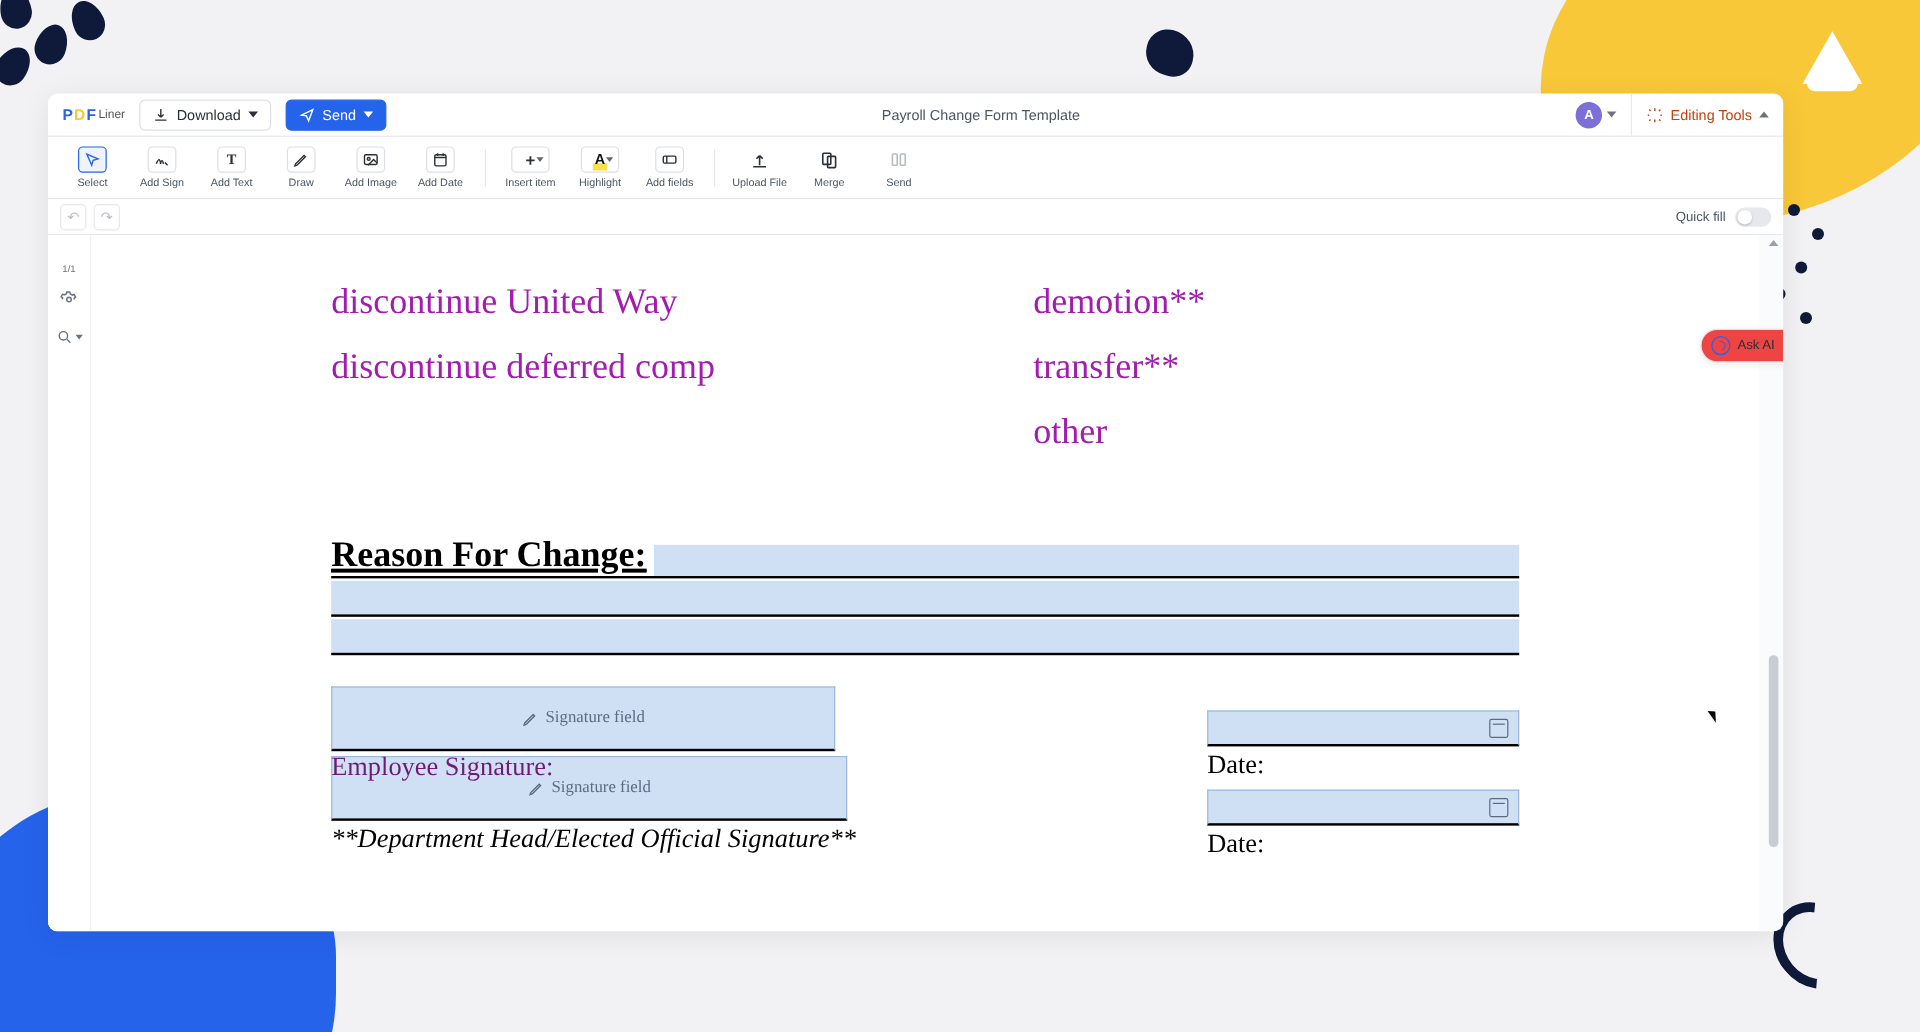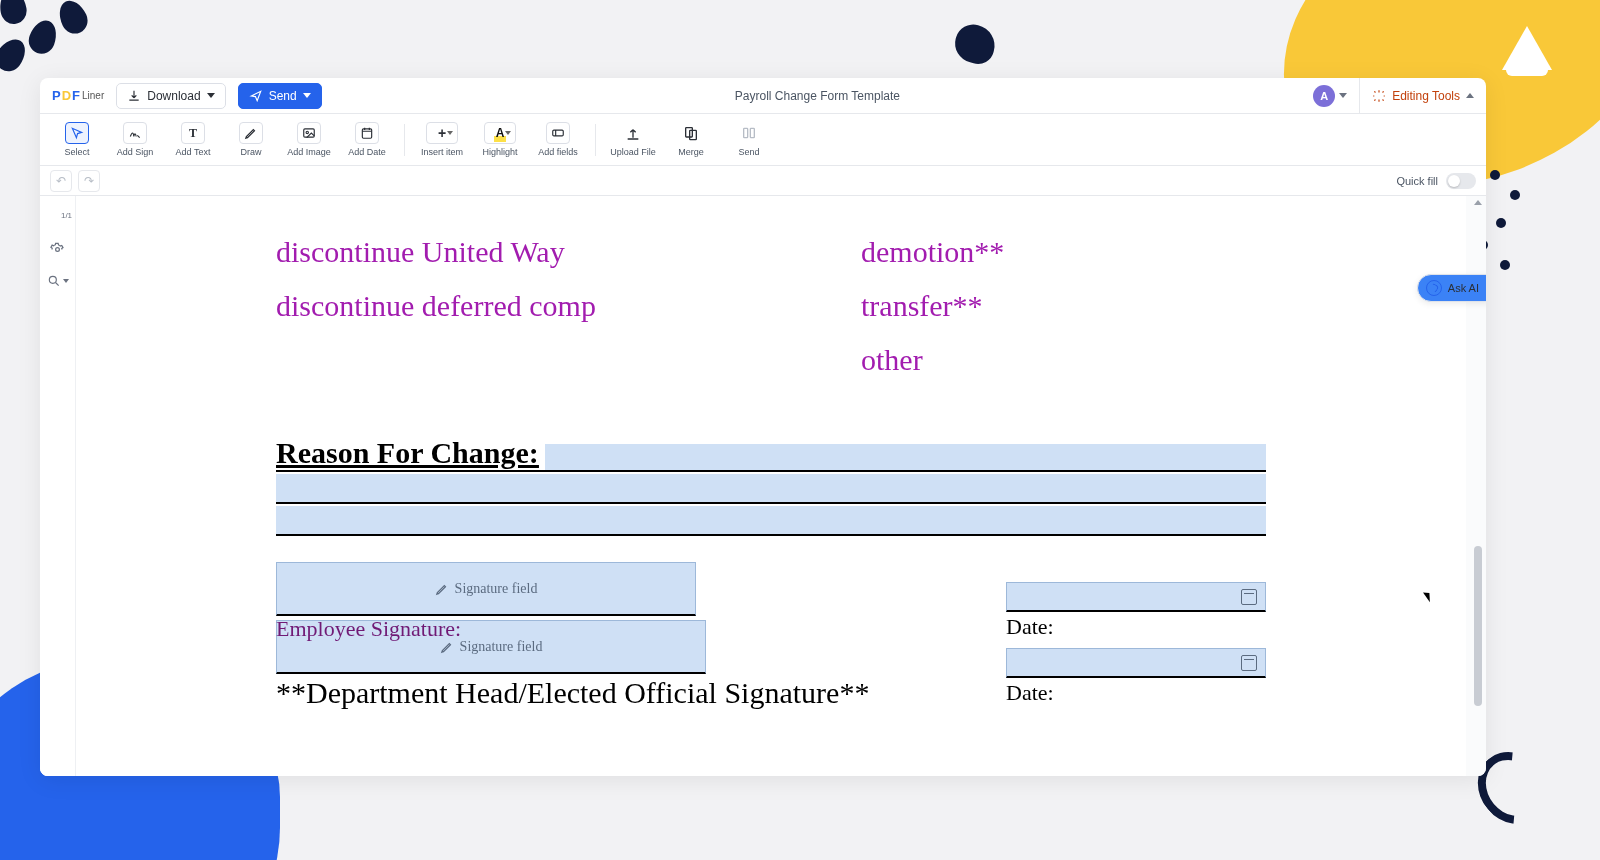--- a/index.html
+++ b/index.html
@@ -117,65 +117,65 @@
   .quickfill{display:flex;align-items:center;gap:8px;font-size:11px;color:#4b5563;}
   .toggle{width:30px;height:16px;background:#e6e8ec;border-radius:8px;position:relative;}
   .toggle::after{content:"";position:absolute;width:12px;height:12px;background:#fff;border-radius:50%;top:2px;left:2px;box-shadow:0 1px 2px rgba(0,0,0,.2);}
 
   
   .body {
     flex:1; display:flex; position:relative; background:#fafbfc;
   }
   .left-rail{width:36px;border-right:1px solid #eef0f3;display:flex;flex-direction:column;align-items:center;padding-top:10px;gap:16px;background:#fff;}
   .rail-ico{width:18px;height:18px;color:#6b7280;display:flex;align-items:center;justify-content:center;font-size:13px;}
-  .rail-ico.small-label{flex-direction:row;font-size:8px;gap:18px;}
+  .rail-ico.small-label{flex-direction:column;font-size:8px;gap:18px;}
   .rail-search{display:flex;align-items:center;gap:2px;}
   .rail-search .mini-chev{width:0;height:0;border-left:3px solid transparent;border-right:3px solid transparent;border-top:4px solid #6b7280;}
 
   .doc-viewport{flex:1;position:relative;overflow:hidden;}
   .page{
     position:absolute; top:0; left:0; right:20px; bottom:0;
     background:#fff; padding: 20px 200px 20px 200px;
   }
 
   .form-row{display:flex;}
   .form-col{flex:1;}
   .serif{font-family:"Times New Roman",Times,serif;}
   .opt{font-size:30px;color:#a21caf;line-height:1.2;margin:18px 0;}
   .col2{padding-left:180px;}
 
   .section-title{font-size:30px;font-weight:700;text-decoration:underline;display:inline;}
-  .reason-block{margin-top:40px;text-decoration:underline;}
+  .reason-block{margin-top:50px;text-decoration:underline;}
   .reason-line{height:30px;border-bottom:2px solid #000;background:#cfe0f5;margin-top:2px;}
   .reason-first{display:flex;align-items:flex-end;border-bottom:2px solid #000;}
   .reason-first .fill{flex:1;height:26px;background:#cfe0f5;margin-left:6px;}
 
   .sig-area{margin-top:26px;display:flex;gap:20px;justify-content:space-between;}
   .sig-left{flex:1;}
   .sig-right{width:260px;}
   .sig-field{
     width:420px;height:54px;background:#cfe0f5;border:1px solid #9db8d9;border-bottom:2px solid #000;
     display:flex;align-items:center;justify-content:center;gap:6px;color:#5b6b80;font-size:14px;
   }
   .sig-label{font-size:22px;color:#701a75;margin-top:0;}
   .sig-field2{margin-top:-22px;width:430px;height:54px;background:#cfe0f5;border:1px solid #9db8d9;border-bottom:2px solid #000;display:flex;align-items:center;justify-content:center;gap:6px;color:#5b6b80;font-size:14px;}
-  .dept-label{font-size:30px;color:#000;margin-top:2px;}
+  .dept-label{font-size:22px;color:#000;margin-top:2px;font-style:italic;}
 
   .date-field{height:30px;background:#cfe0f5;border:1px solid #9db8d9;border-bottom:2px solid #000;display:flex;align-items:center;justify-content:flex-end;padding-right:8px;margin-top:24px;}
   .date-field.first{margin-top:20px;}
   .cal-ico{width:16px;height:16px;border:1.5px solid #5b6b80;border-radius:2px;position:relative;}
   .cal-ico::before{content:"";position:absolute;top:3px;left:2px;right:2px;height:1.5px;background:#5b6b80;}
   .date-label{font-size:22px;color:#000;margin-top:2px;}
 
   .scrollbar{position:absolute;right:4px;top:350px;width:8px;height:160px;background:#c8ccd3;border-radius:4px;}
   .scroll-arrow-top{position:absolute;right:4px;top:4px;width:0;height:0;border-left:4px solid transparent;border-right:4px solid transparent;border-bottom:5px solid #9aa0aa;}
 
   .ask-ai{
     position:absolute; right:-4px; top:78px;
-    background:#3b82f6;border:1px solid #dfe3ea;border-radius:16px 0 0 16px;
+    background:#ef4444;border:1px solid #dfe3ea;border-radius:16px 0 0 16px;
     padding:5px 10px 5px 8px; display:flex;align-items:center;gap:6px;
     font-size:11px;color:#2b2f36;box-shadow:0 2px 6px rgba(0,0,0,.08);
   }
   .ask-ai .ai-ico{width:16px;height:16px;border:1.5px solid #2563eb;border-radius:50%;position:relative;}
   .ask-ai .ai-ico::before{content:"";position:absolute;width:6px;height:6px;border:1.5px solid #2563eb;border-radius:50%;border-left-color:transparent;border-bottom-color:transparent;top:3px;left:3px;transform:rotate(30deg);}
 
   .cursor{position:absolute;right:50px;top:394px;width:10px;height:14px;}
   .cursor::before{content:"";position:absolute;width:0;height:0;border-left:5px solid #000;border-top:4px solid transparent;border-bottom:8px solid transparent;transform:rotate(-35deg);}
 </style>
 </head>

